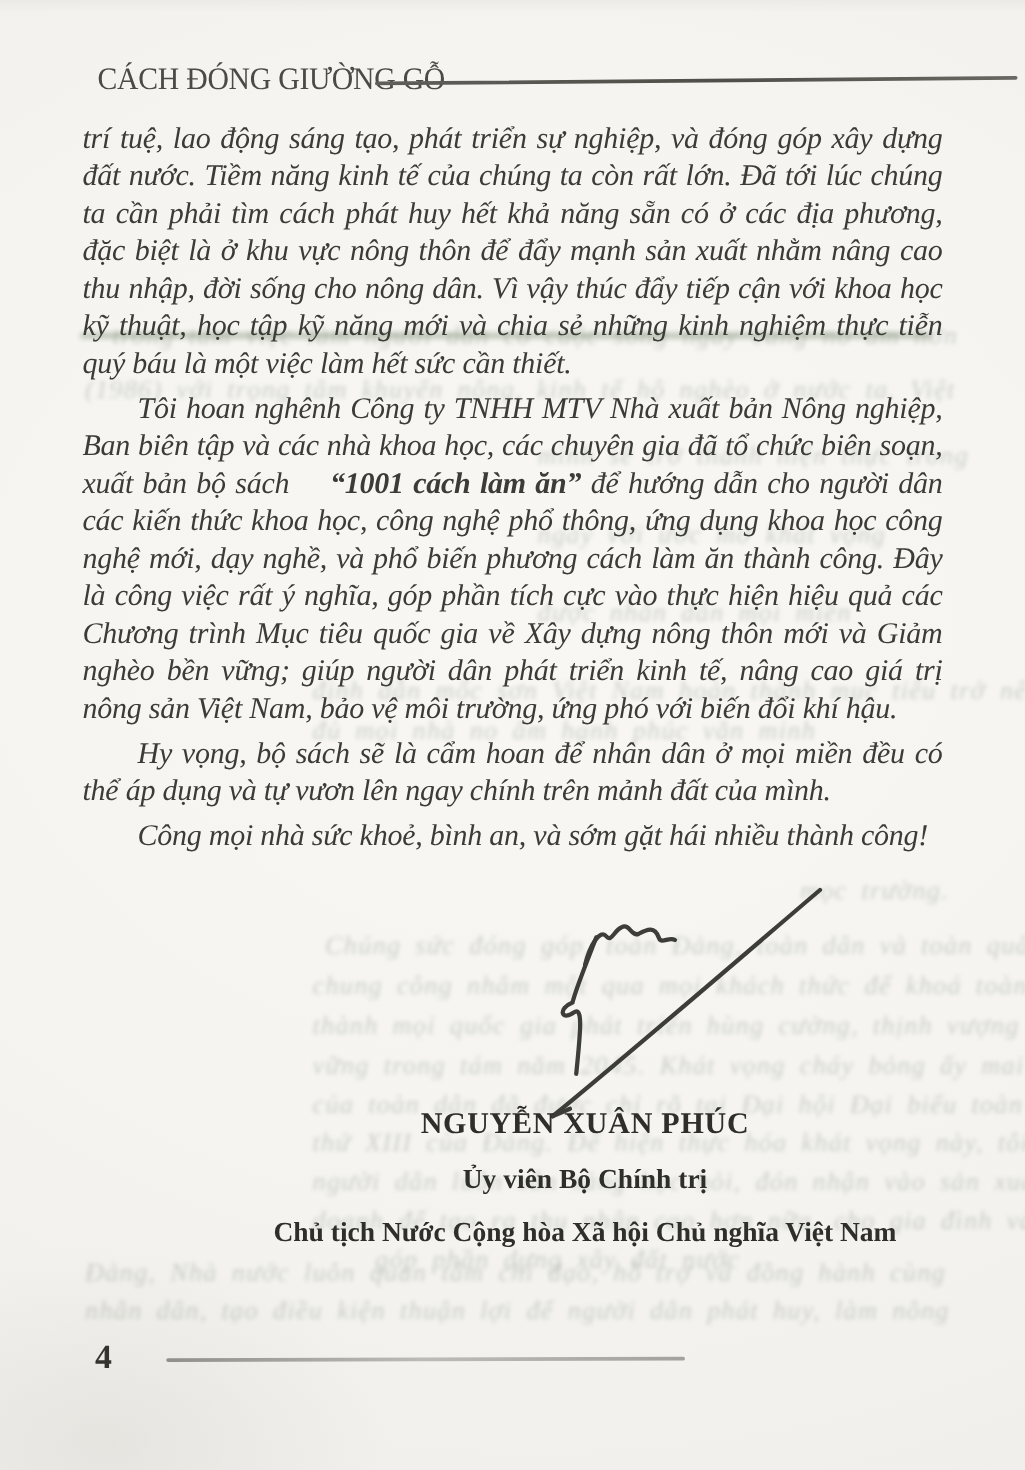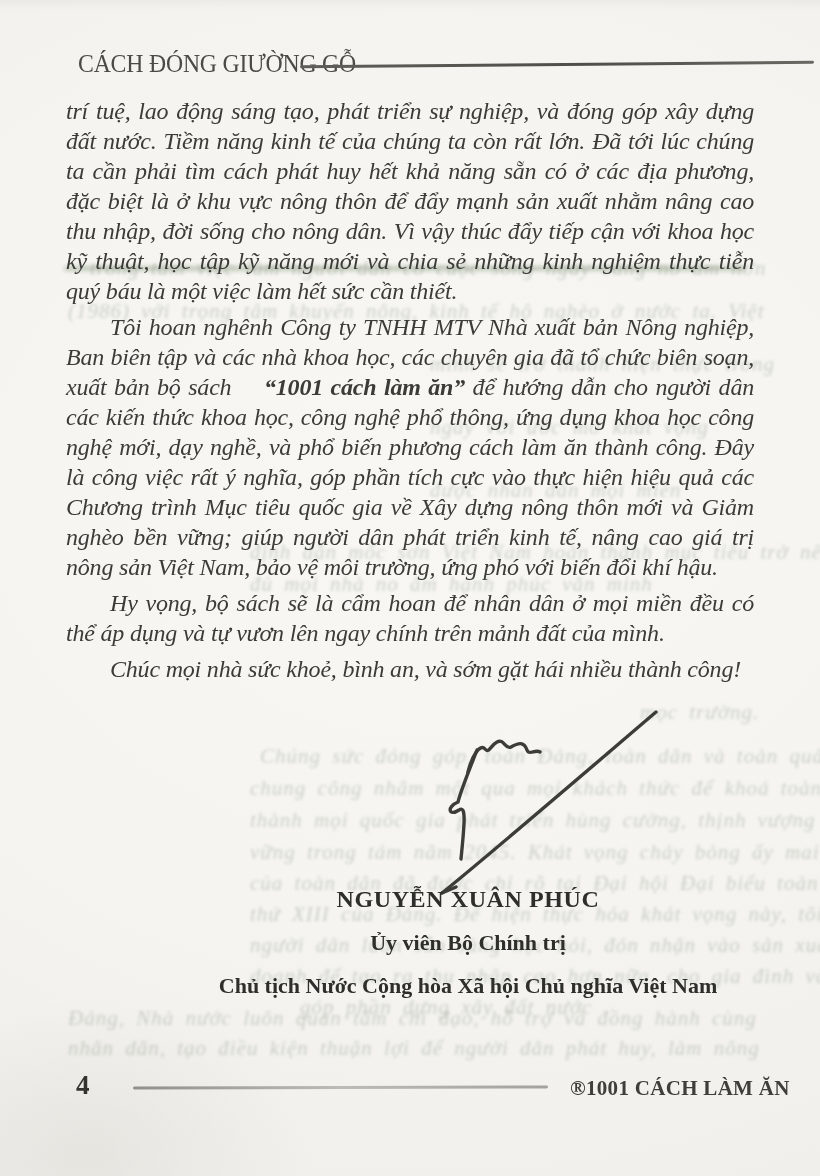--- a/index.html
+++ b/index.html
@@ -100,35 +100,34 @@
       <div class="bleed-line" style="top: 1036px; left: 68px;">nhân dân, tạo điều kiện thuận lợi để người dân phát huy, làm nông</div>
     </div>
 
   <div class="header-title">CÁCH ĐÓNG GIƯỜNG GỖ</div>
   <div class="header-rule"></div>
 
   <div class="body-text">
     <p class="first">trí tuệ, lao động sáng tạo, phát triển sự nghiệp, và đóng góp xây dựng đất nước. Tiềm năng kinh tế của chúng ta còn rất lớn. Đã tới lúc chúng ta cần phải tìm cách phát huy hết khả năng sẵn có ở các địa phương, đặc biệt là ở khu vực nông thôn để đẩy mạnh sản xuất nhằm nâng cao thu nhập, đời sống cho nông dân. Vì vậy thúc đẩy tiếp cận với khoa học kỹ thuật, học tập kỹ năng mới và chia sẻ những kinh nghiệm thực tiễn quý báu là một việc làm hết sức cần thiết.</p>
     <p><span>Tôi hoan nghênh Công ty TNHH MTV Nhà xuất bản Nông nghiệp, Ban biên tập và các nhà khoa học, các chuyên gia đã tổ chức biên soạn, xuất bản bộ sách </span><span class="bold-inline">“1001 cách làm ăn”</span><span> để hướng dẫn cho người dân các kiến thức khoa học, công nghệ phổ thông, ứng dụng khoa học công nghệ mới, dạy nghề, và phổ biến phương cách làm ăn thành công. Đây là công việc rất ý nghĩa, góp phần tích cực vào thực hiện hiệu quả các Chương trình Mục tiêu quốc gia về Xây dựng nông thôn mới và Giảm nghèo bền vững; giúp người dân phát triển kinh tế, nâng cao giá trị nông sản Việt Nam, bảo vệ môi trường, ứng phó với biến đổi khí hậu.</span></p>
     <p>Hy vọng, bộ sách sẽ là cẩm hoan để nhân dân ở mọi miền đều có thể áp dụng và tự vươn lên ngay chính trên mảnh đất của mình.</p>
-    <p class="nowrap">Chúc mọi nhà sức khoẻ, bình an, và sớm gặt hái nhiều thành công!</p>
+    <p class="nowrap">Công mọi nhà sức khoẻ, bình an, và sớm gặt hái nhiều thành công!</p>
   </div>
 
   <svg class="signature-svg" width="260" height="200" viewBox="0 0 260 200">
     <g fill="none" stroke="#2d2d2a" stroke-width="3.4" stroke-linecap="round" opacity="0.92">
       <path d="M 24 195 C 70 158, 170 72, 238 14"></path>
       <path d="M 24 195 L 38 189"></path>
       <path d="M 59 52 C 52 70, 43 92, 40 104 C 28 109, 31 119, 41 112 C 49 106, 46 130, 43 161"></path>
       <path d="M 50 74 C 54 58, 62 45, 67 51 C 71 56, 73 47, 79 44 C 86 40, 87 52, 93 49 C 100 45, 106 43, 109 52 C 111 58, 117 51, 122 54"></path>
     </g>
   </svg>
 
   <div class="sig-block">
     <div class="sig-name">NGUYỄN XUÂN PHÚC</div>
     <div class="sig-role">Ủy viên Bộ Chính trị</div>
     <div class="sig-role">Chủ tịch Nước Cộng hòa Xã hội Chủ nghĩa Việt Nam</div>
   </div>
 
   <div class="page-num">4</div>
   <div class="footer-rule"></div>
-  <div class="imprint">®1001 CÁCH LÀM ĂN</div>
 
 </div>
 
 </body></html>

